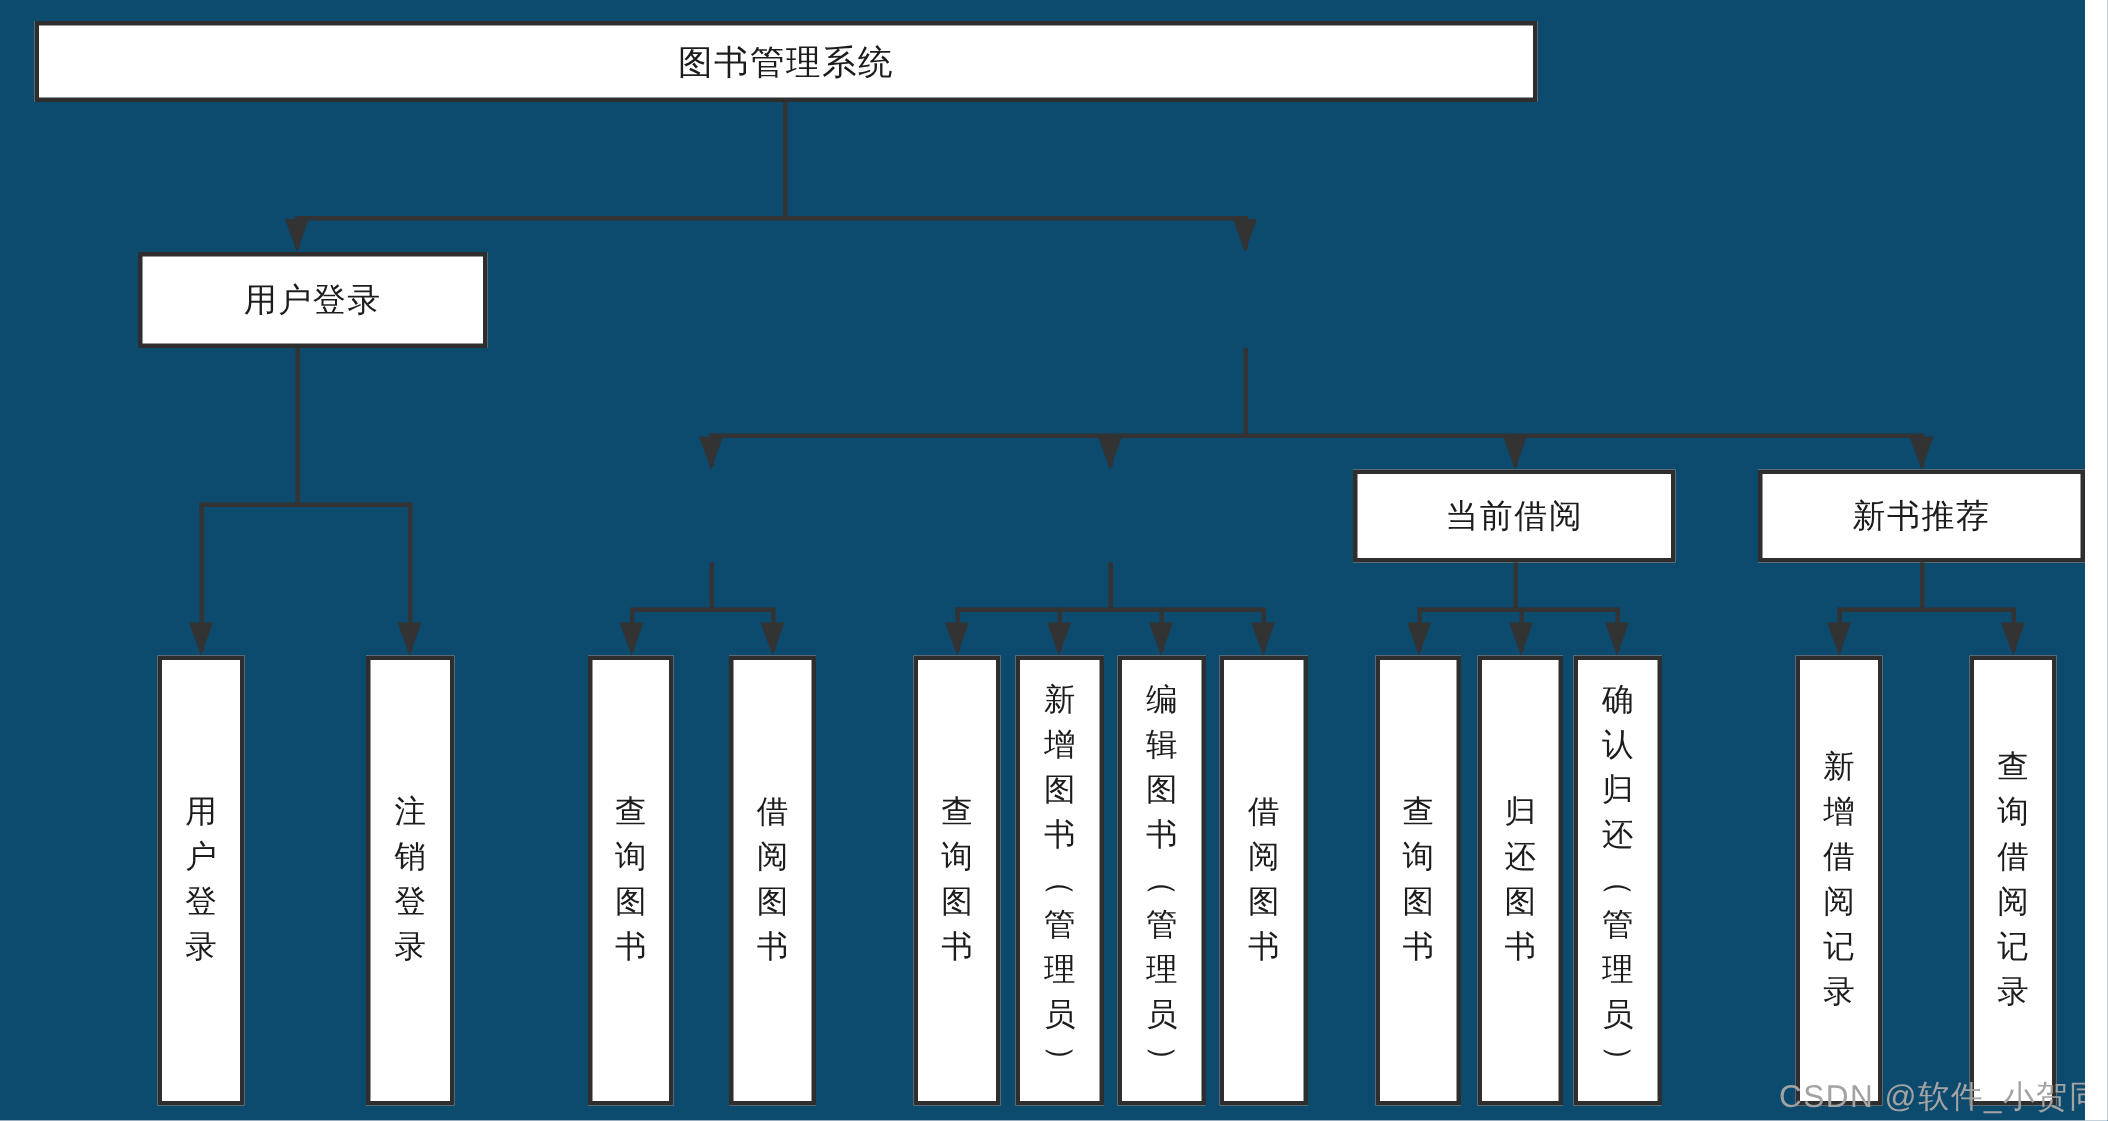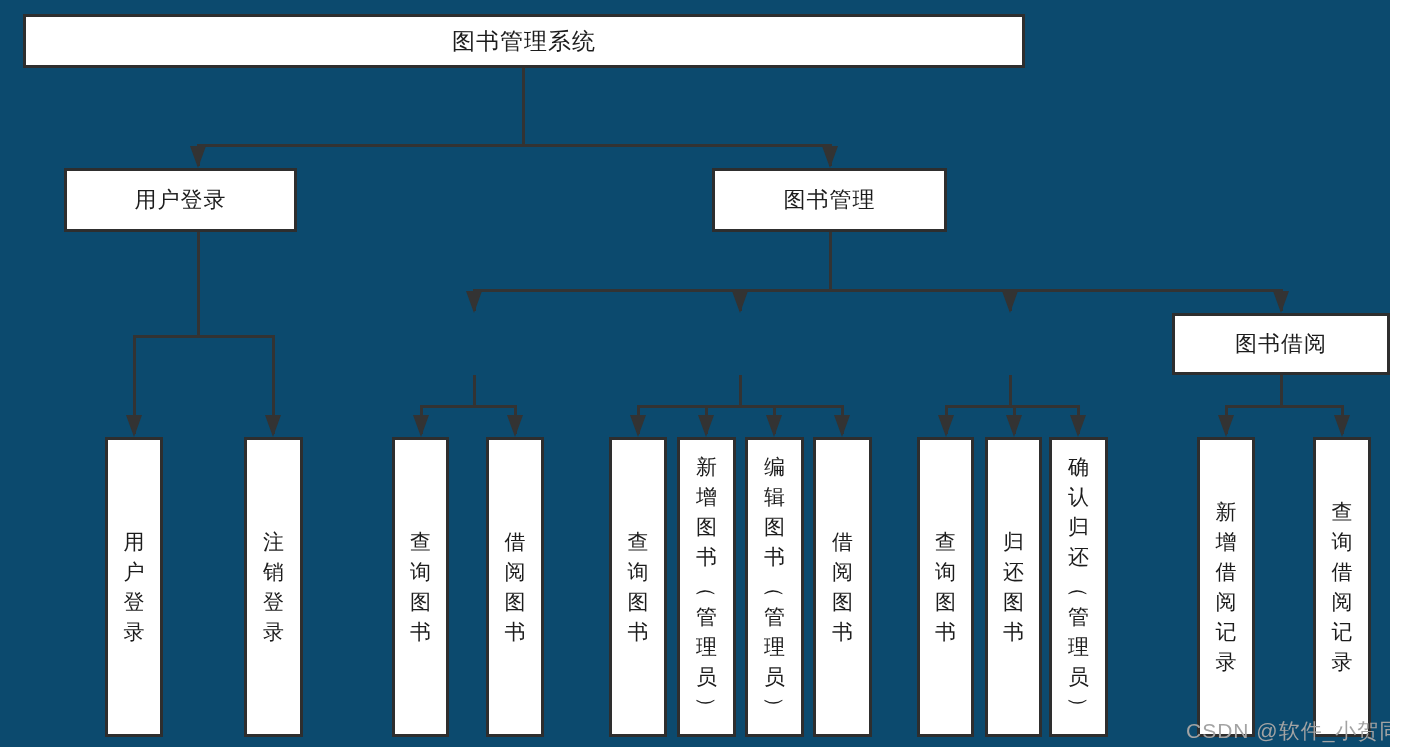--- a/index.html
+++ b/index.html
@@ -29,29 +29,29 @@
 </style>
 </head>
 <body>
 
 <div class="stage">
 
   <div class="box root" style="left:23px;top:14px;width:1002px;height:54px;">
     <span class="hlabel">图书管理系统</span>
   </div>
 
-  <div class="box" style="left:64px;top:168px;width:233px;height:64px;align-items:center;">
+  <div class="box" style="left:92px;top:168px;width:233px;height:64px;align-items:center;">
     <span class="hlabel">用户登录</span>
   </div>
-  <div class="box" style="left:712px;top:168px;width:235px;height:64px;">
-    <span class="hlabel">图书管理</span>
-  </div>
-
+
+  <div class="box" style="left:902px;top:313px;width:215px;height:62px;">
+    <span class="hlabel">当前借阅</span>
+  </div>
   <div class="box" style="left:1172px;top:313px;width:218px;height:62px;">
-    <span class="hlabel">图书借阅</span>
+    <span class="hlabel">新书推荐</span>
   </div>
 
   <div class="box" style="left:105px;top:437px;width:58px;height:300px;">
     <span class="vtext">
         <span class="vchar">用</span>
         <span class="vchar">户</span>
         <span class="vchar">登</span>
         <span class="vchar">录</span>
       </span>
   </div>

